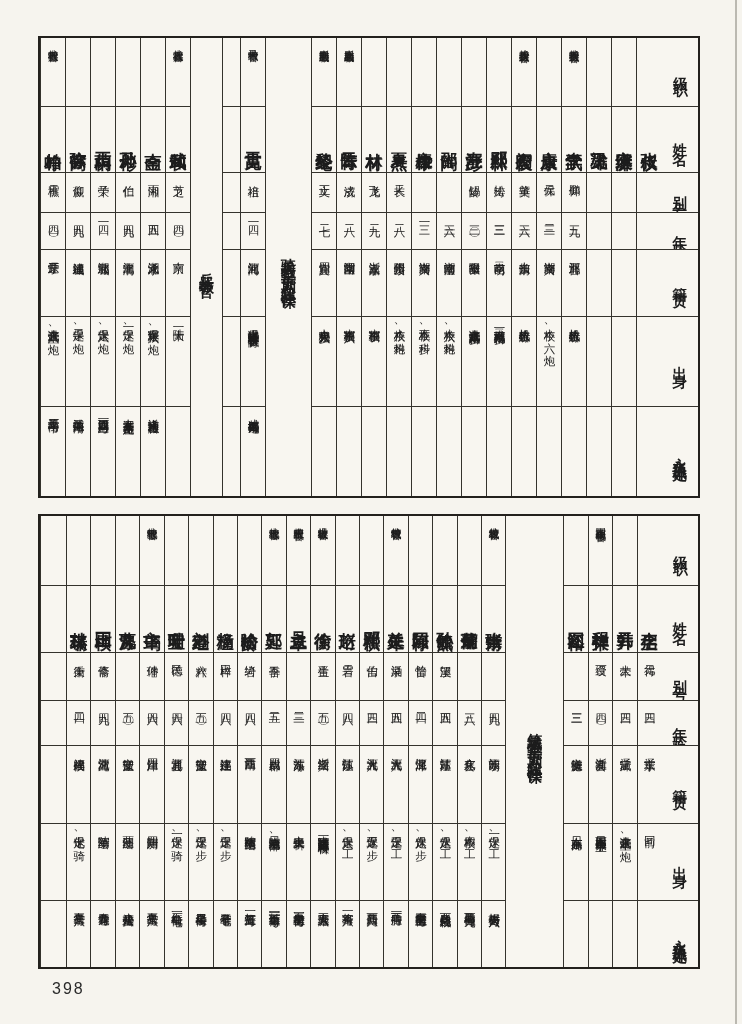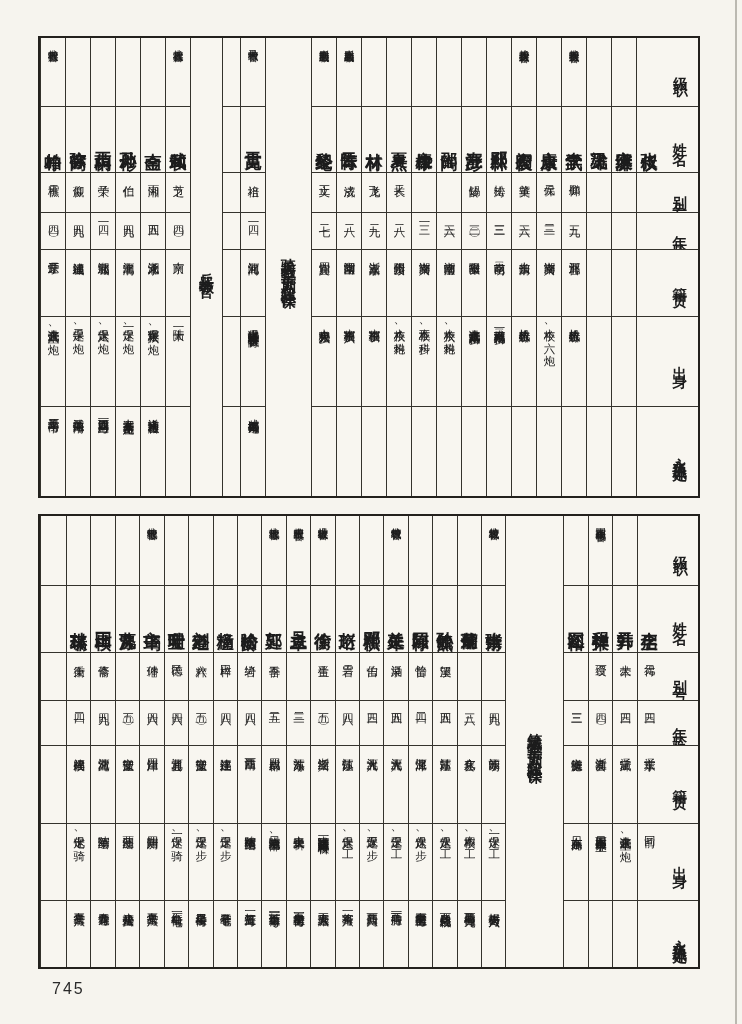--- a/index.html
+++ b/index.html
@@ -1165,15 +1165,15 @@
           <span class="vt"></span>
         </div>
         <div class="cell r5">
           <span class="vt"></span>
         </div>
         <div class="cell r6">
           <span class="vt"></span>
         </div>
       </div>
     </div>
-  <div class="page-number">745</div>
+  <div class="page-number">398</div>
   <div class="page-edge"></div>
 </div>
 
 </body></html>

